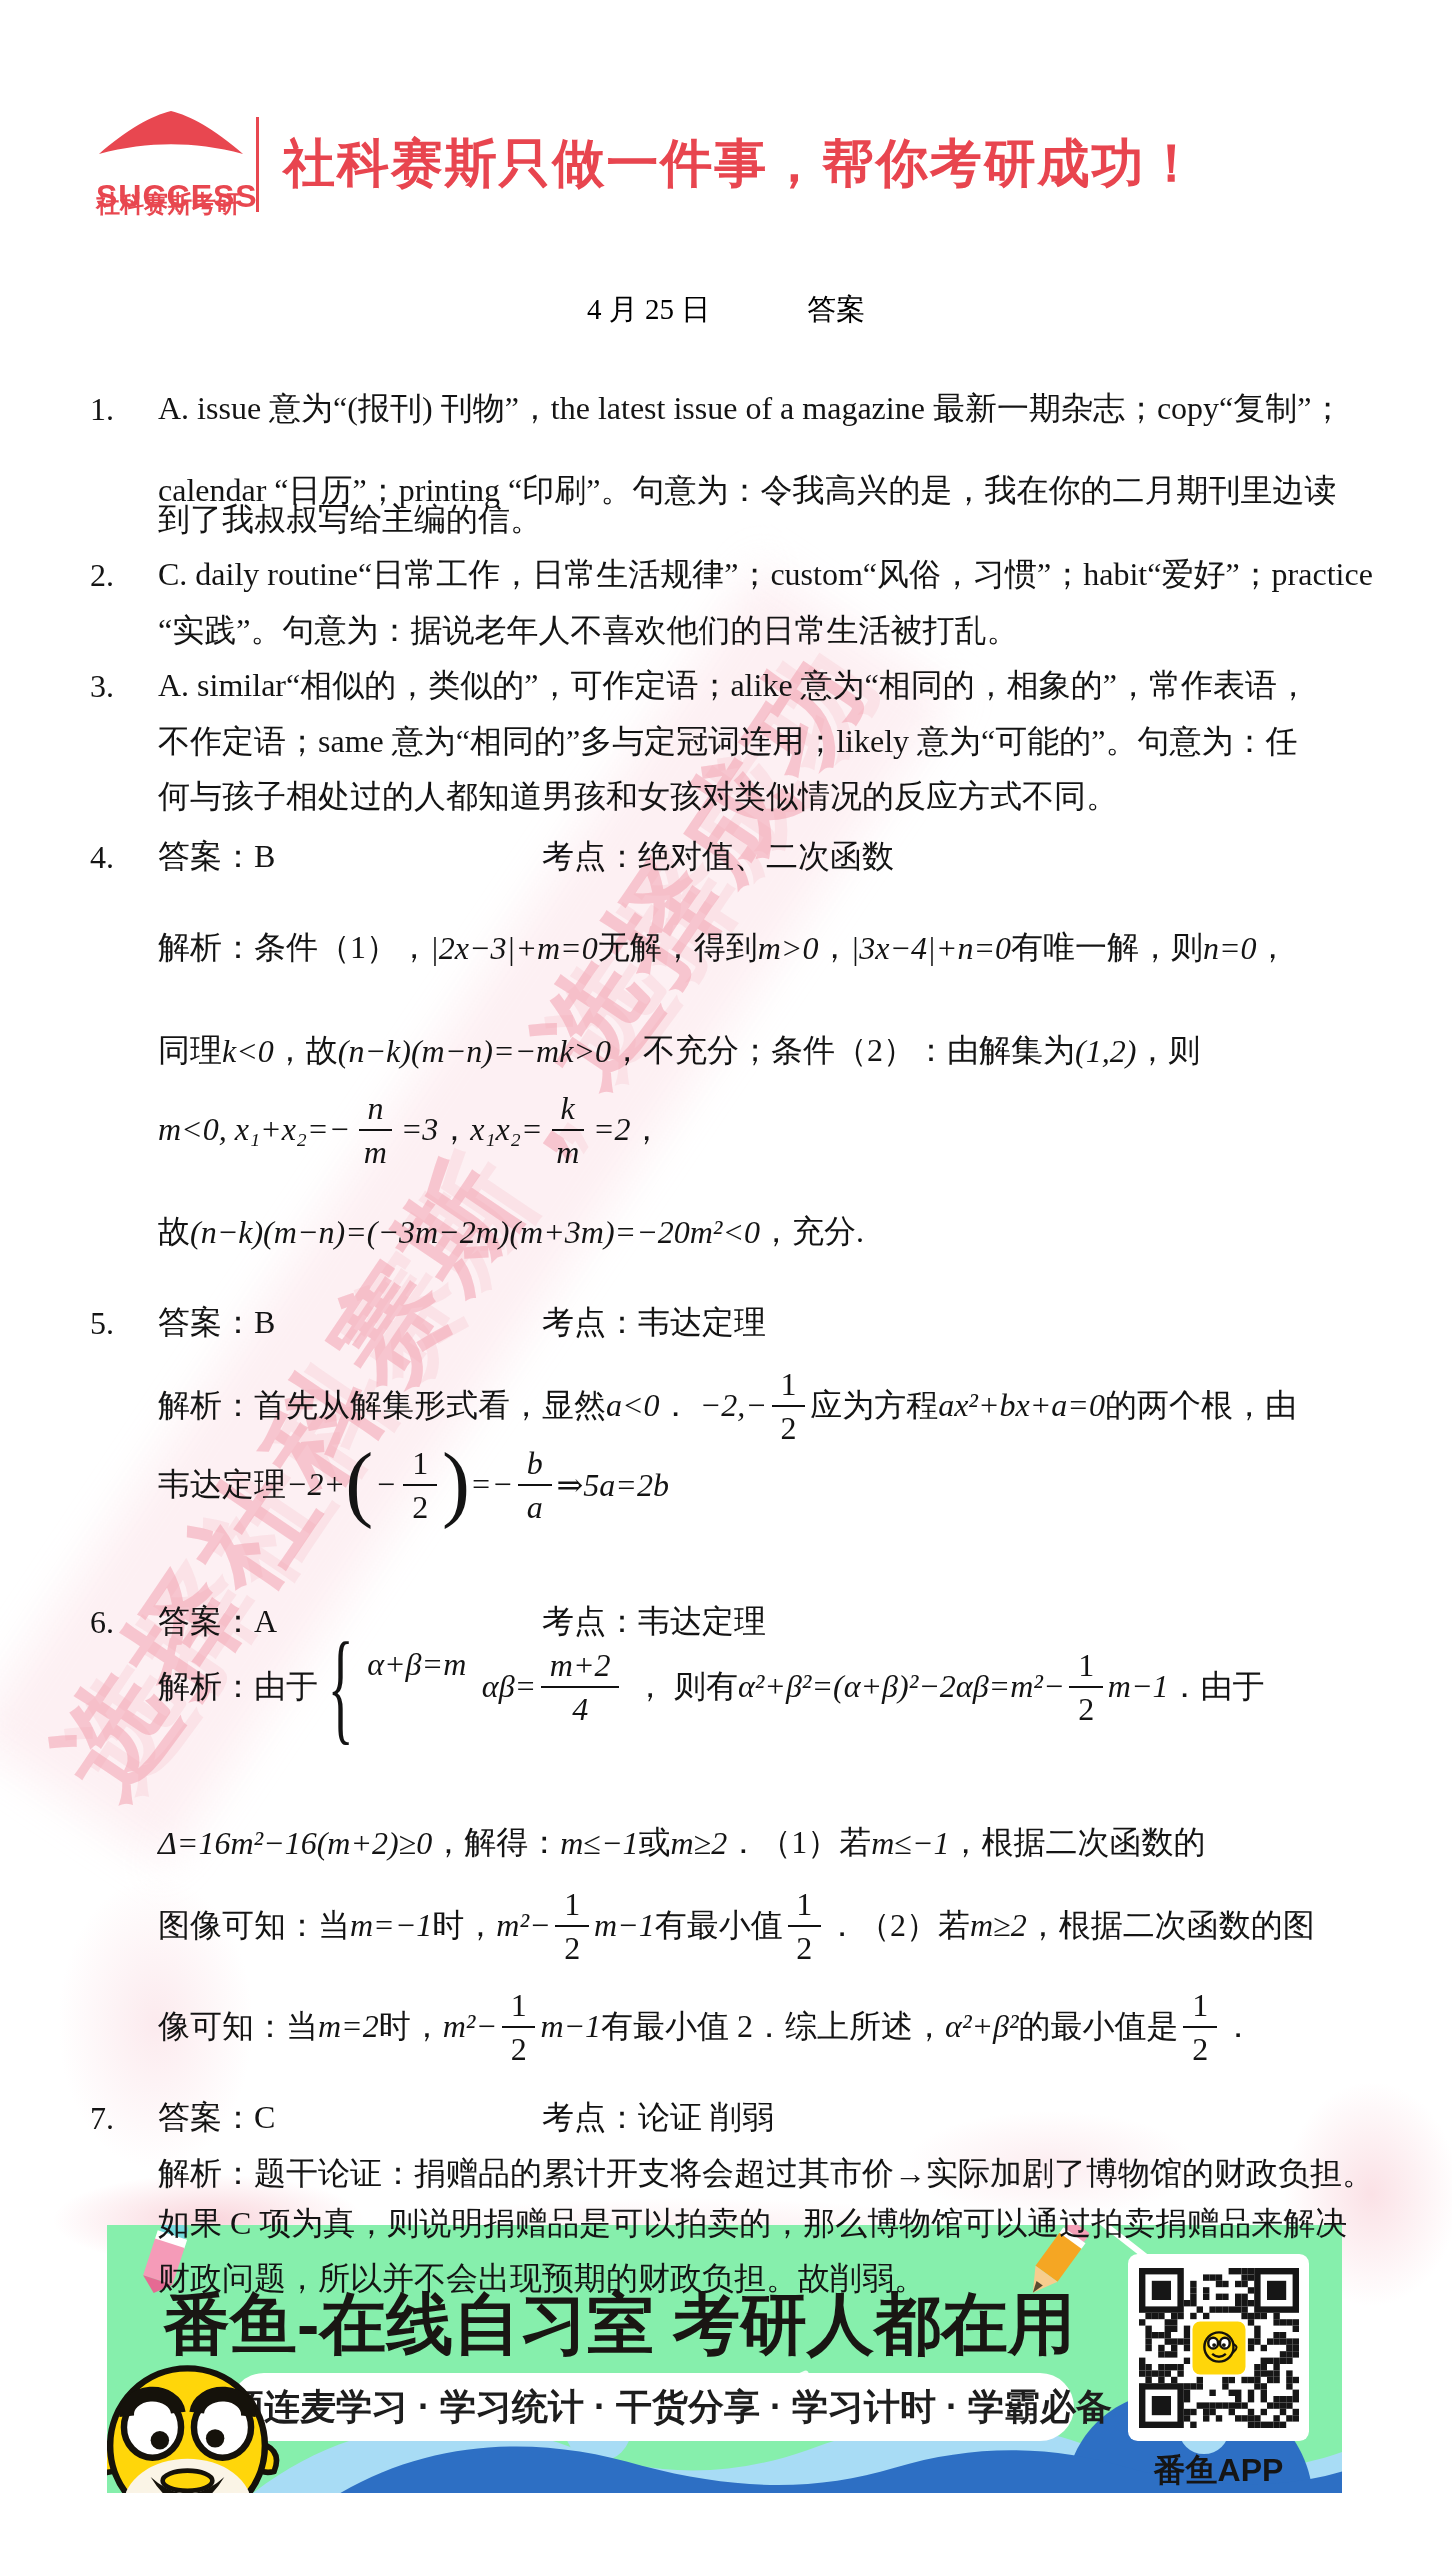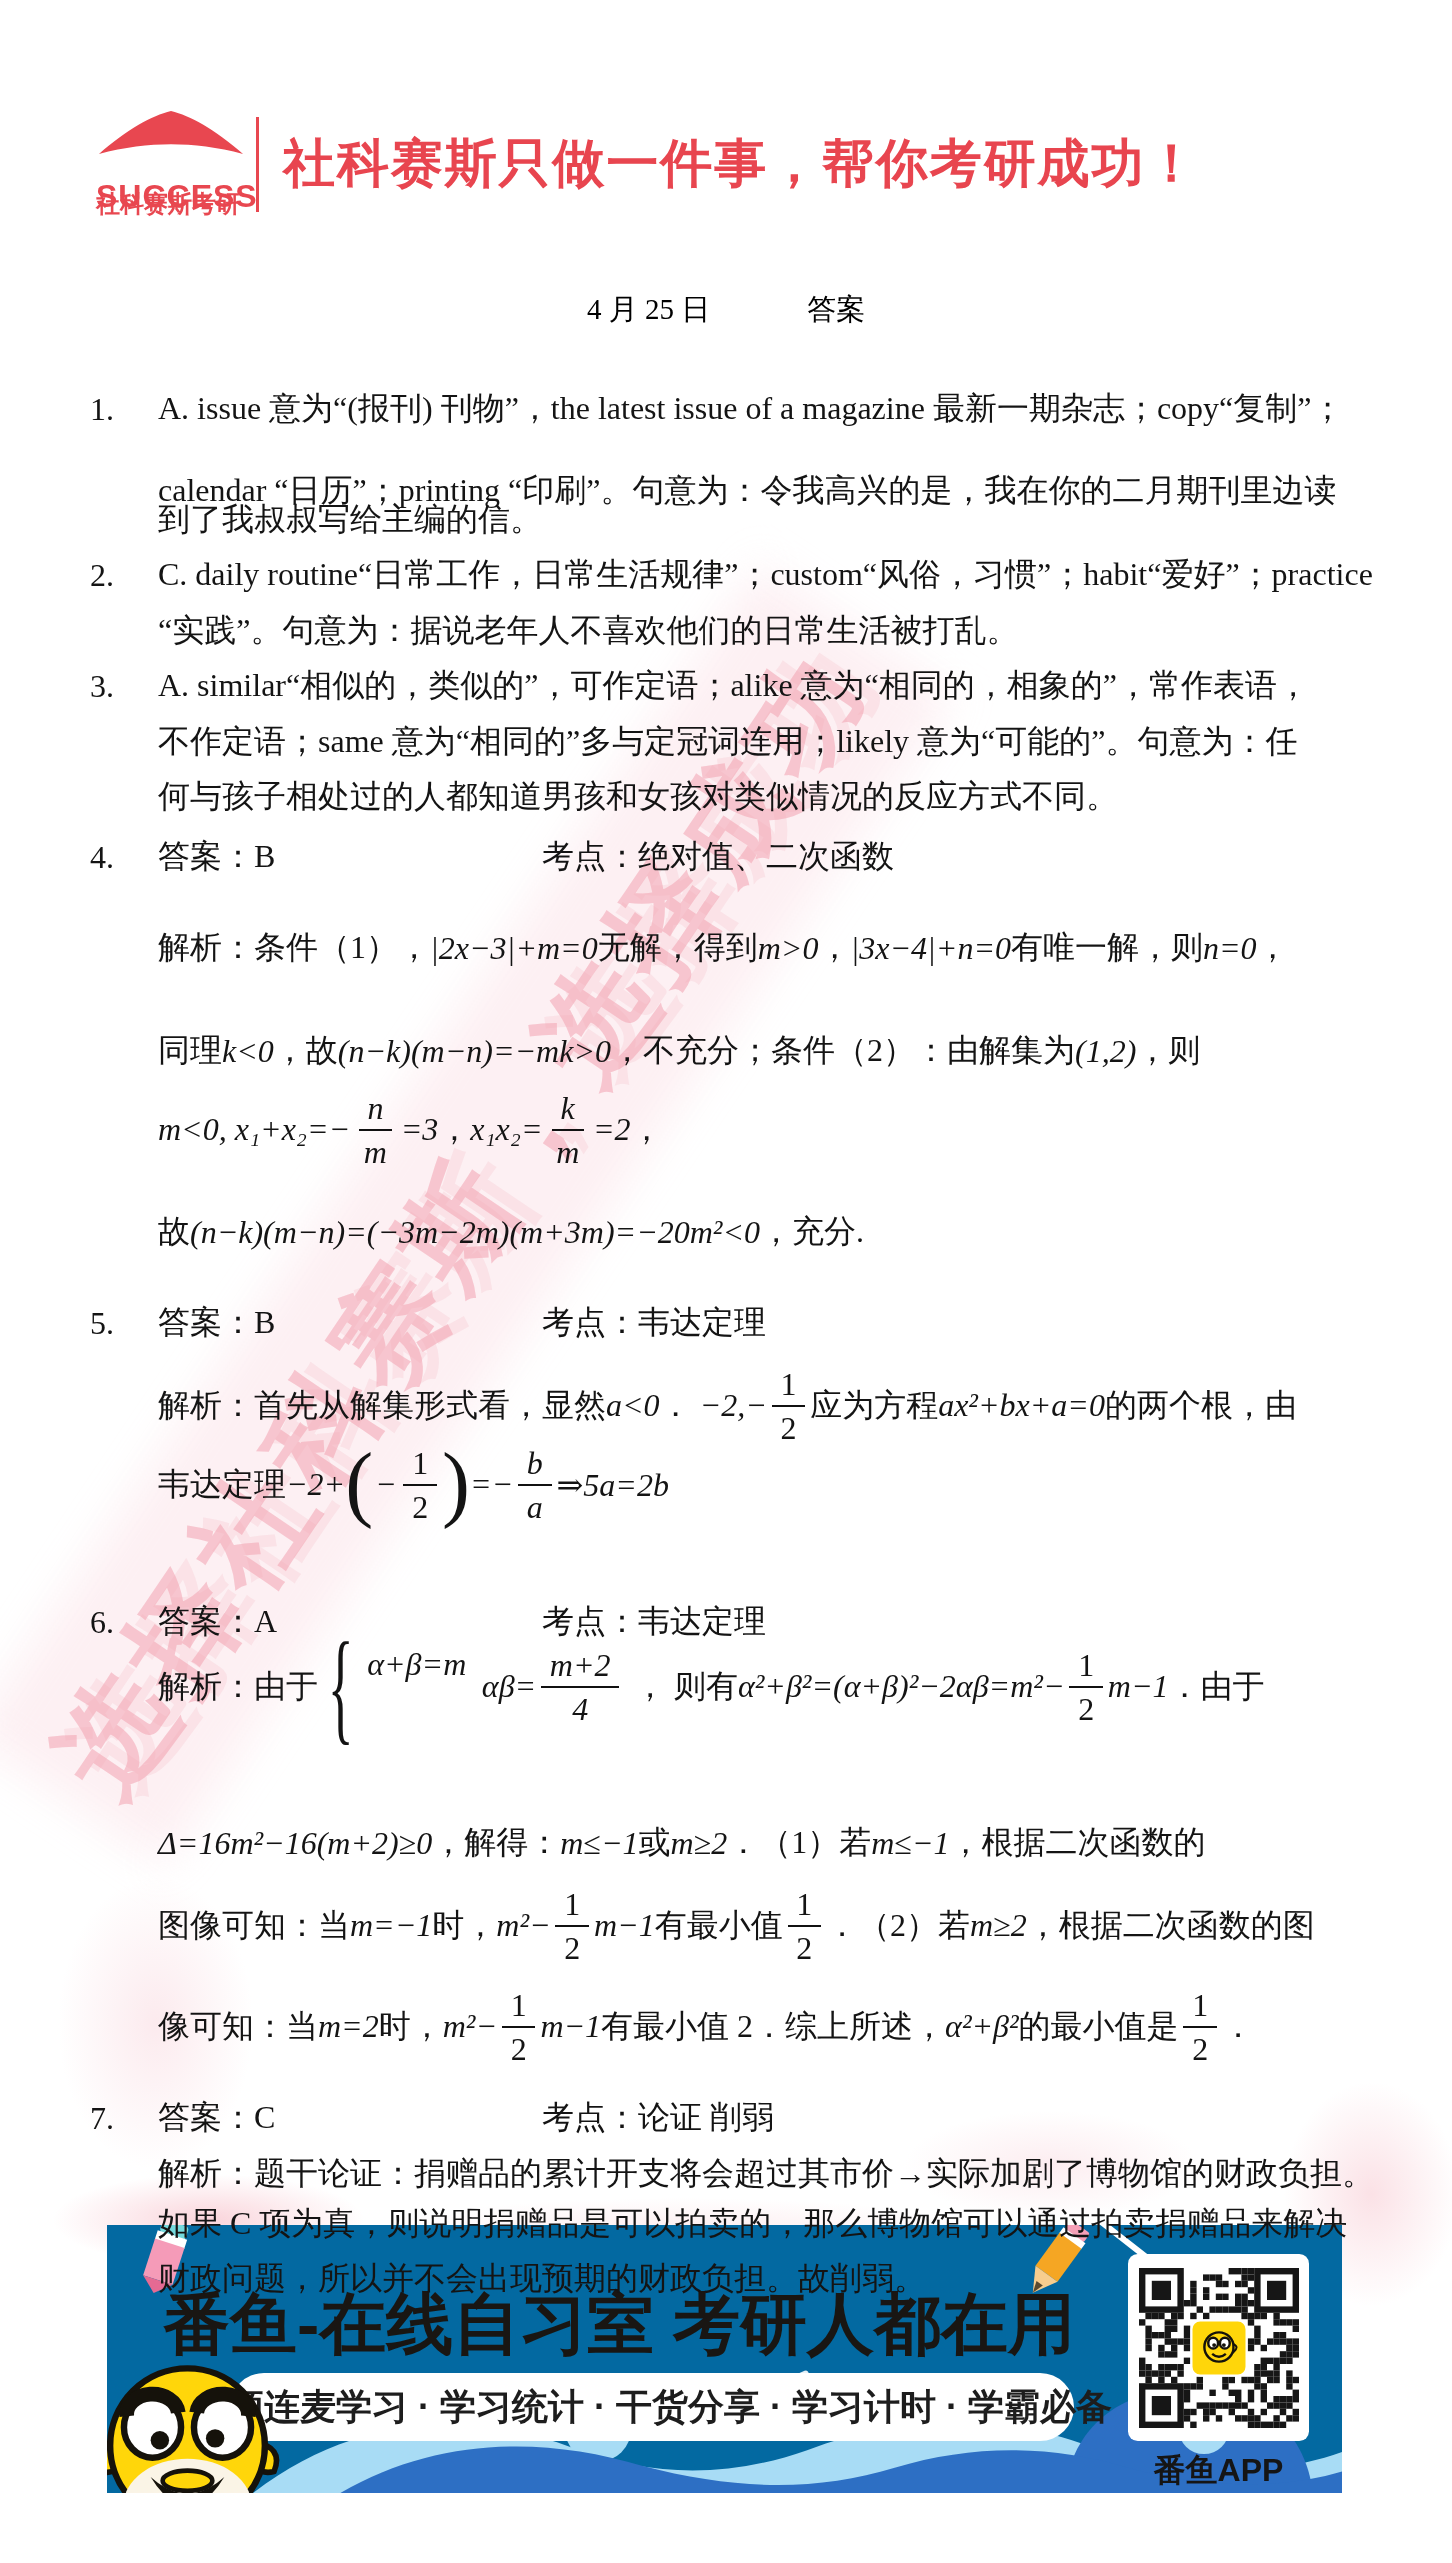--- a/index.html
+++ b/index.html
@@ -45,21 +45,21 @@
              font-family:"Liberation Sans",sans-serif;font-weight:700;font-size:113px;letter-spacing:9.7px;
              color:rgba(242,163,177,0.55);text-shadow:15.6px 8.8px 0 rgba(246,200,208,0.35);z-index:1;white-space:nowrap;}
   .blob{position:absolute;z-index:1;border-radius:50%;}
   .blob1{left:53px;top:2174px;width:311px;height:92px;background:radial-gradient(closest-side,rgba(247,190,200,0.65),rgba(247,190,200,0));}
   .blob2{left:1284px;top:2082px;width:175px;height:224px;background:radial-gradient(closest-side,rgba(247,196,205,0.5),rgba(247,196,205,0));}
   .blob3{left:58px;top:1877px;width:195px;height:292px;background:radial-gradient(closest-side,rgba(247,203,212,0.4),rgba(247,203,212,0));}
   .blob4{left:905px;top:2111px;width:292px;height:107px;background:radial-gradient(closest-side,rgba(247,203,212,0.35),rgba(247,203,212,0));}
   .blob5{left:379px;top:2198px;width:603px;height:68px;background:radial-gradient(closest-side,rgba(250,214,220,0.45),rgba(250,214,220,0));}
 
   
-  .banner{position:absolute;left:107px;top:2225px;width:1235px;height:268px;background:#0369a1;
+  .banner{position:absolute;left:107px;top:2225px;width:1235px;height:268px;background:#86efac;
           overflow:hidden;z-index:4;font-family:"Liberation Sans",sans-serif;}
   .banner-title{position:absolute;left:56px;top:54px;font-size:67px;font-weight:900;letter-spacing:0;
                 color:#191613;white-space:nowrap;z-index:2;}
   .pill{position:absolute;left:123px;top:148px;width:844px;height:68px;background:#fff;border-radius:34px;
         display:flex;align-items:center;justify-content:center;font-size:36px;font-weight:700;color:#1d1d1d;
         z-index:3;white-space:nowrap;}
   .qr-card{position:absolute;left:1021px;top:29px;width:181px;height:187px;background:#fff;border-radius:9.7px;
            display:flex;align-items:center;justify-content:center;z-index:5;}
   .qr-icon{position:absolute;left:50%;top:50%;transform:translate(-50%,-50%);width:53px;height:53px;
            background:#FFD60A;border-radius:9.7px;border:2.9px solid #fff;display:flex;align-items:center;justify-content:center;}

